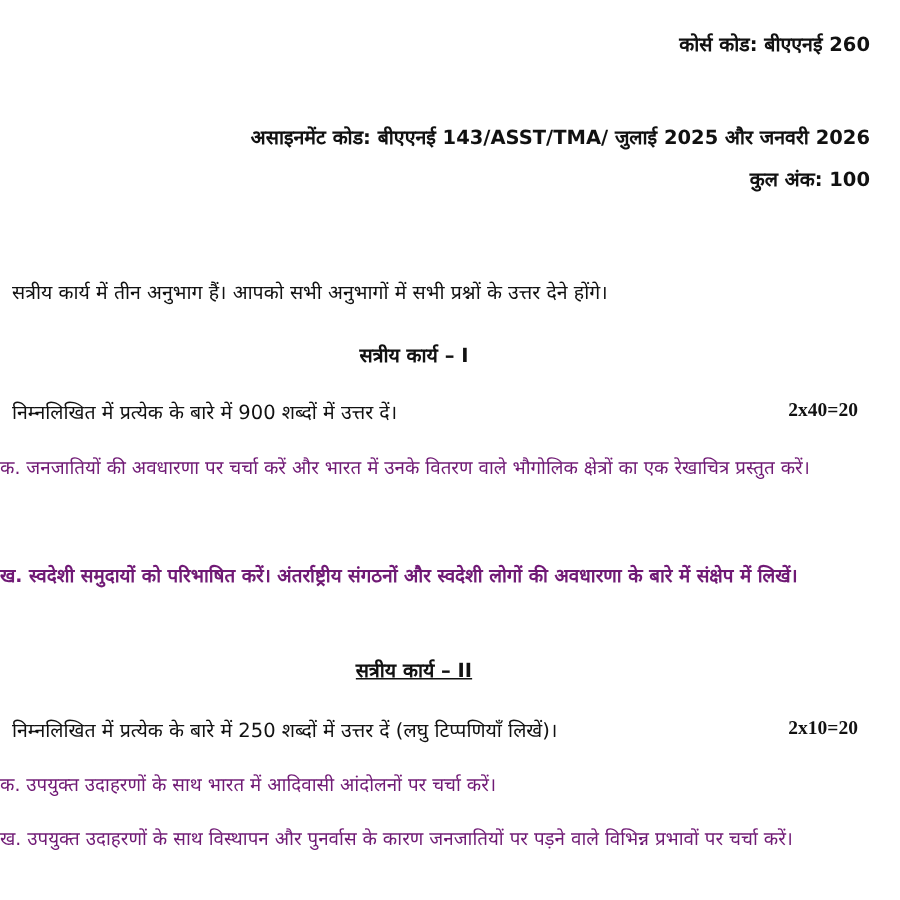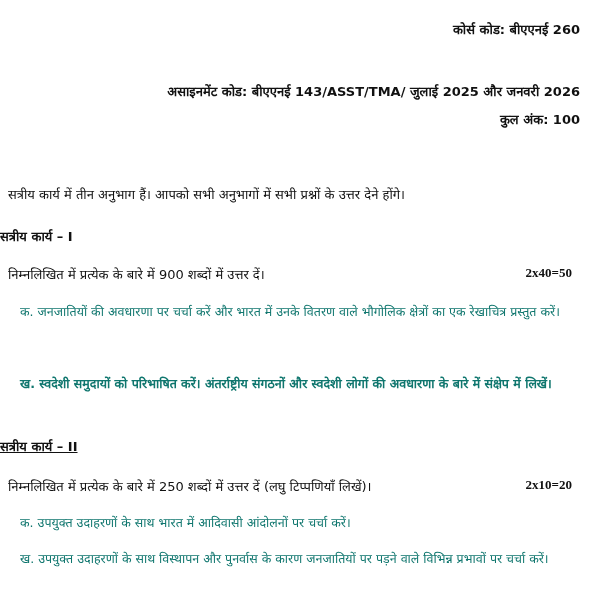--- a/index.html
+++ b/index.html
@@ -3,38 +3,38 @@
   <meta charset="utf-8">
   <style>
     html, body { margin: 0; padding: 0; background: #ffffff; }
     body {
       width: 600px; height: 600px; overflow: hidden; position: relative;
       font-family: "DejaVu Sans", "Liberation Sans", sans-serif;
       color: #111111;
     }
     .line { position: absolute; white-space: nowrap; }
     .right { right: 20px; text-align: right; font-weight: bold; font-size: 13px; }
-    .center { left: 0; width: 552px; font-weight: bold; font-size: 13px; }
+    .center { left: 0; width: 552px; text-align: center; font-weight: bold; font-size: 13px; }
     .instr { left: 8px; font-weight: normal; font-size: 13px; }
     .marks { position: absolute; right: 28px; font-weight: bold; font-size: 13px; font-family: "Liberation Serif", serif; }
-    .q { left: 20px; width: 575px; font-size: 12.5px; line-height: 26px; white-space: normal; color: #0f766e; }
+    .q { left: 0; width: 575px; font-size: 12.5px; line-height: 26px; white-space: normal; color: #701a75; }
   </style>
 </head>
 <body>
 
 <div>
   <div class="line right" style="top:20px;">कोर्स कोड: बीएएनई 260</div>
   <div class="line right" style="top:66px;margin-top:16px;">असाइनमेंट कोड: बीएएनई 143/ASST/TMA/ जुलाई 2025 और जनवरी 2026</div>
   <div class="line right" style="top:110px;">कुल अंक: 100</div>
 
   <div class="line instr" style="top:185px;">सत्रीय कार्य में तीन अनुभाग हैं। आपको सभी अनुभागों में सभी प्रश्नों के उत्तर देने होंगे।</div>
 
   <div class="line center" style="top:227px;">सत्रीय कार्य – I</div>
   <div class="line instr" style="top:265px;">निम्नलिखित में प्रत्येक के बारे में 900 शब्दों में उत्तर दें।</div>
-  <div class="marks" style="top:265px;">2x40=50</div>
+  <div class="marks" style="top:265px;">2x40=20</div>
 
   <div class="line q" style="top:299px;">क. जनजातियों की अवधारणा पर चर्चा करें और भारत में उनके वितरण वाले भौगोलिक क्षेत्रों का एक रेखाचित्र प्रस्तुत करें।</div>
   <div class="line q" style="top:371px;font-weight:bold;">ख. स्वदेशी समुदायों को परिभाषित करें। अंतर्राष्ट्रीय संगठनों और स्वदेशी लोगों की अवधारणा के बारे में संक्षेप में लिखें।</div>
 
   <div class="line center" style="top:437px;text-decoration:underline;">सत्रीय कार्य – II</div>
   <div class="line instr" style="top:477px;">निम्नलिखित में प्रत्येक के बारे में 250 शब्दों में उत्तर दें (लघु टिप्पणियाँ लिखें)।</div>
   <div class="marks" style="top:477px;">2x10=20</div>
 
   <div class="line q" style="top:510px;">क. उपयुक्त उदाहरणों के साथ भारत में आदिवासी आंदोलनों पर चर्चा करें।</div>
   <div class="line q" style="top:546px;">ख. उपयुक्त उदाहरणों के साथ विस्थापन और पुनर्वास के कारण जनजातियों पर पड़ने वाले विभिन्न प्रभावों पर चर्चा करें।</div>

